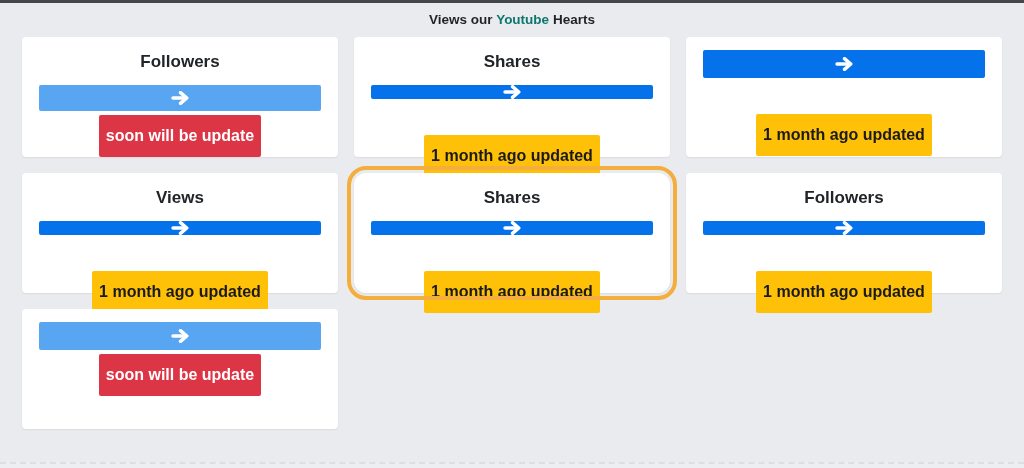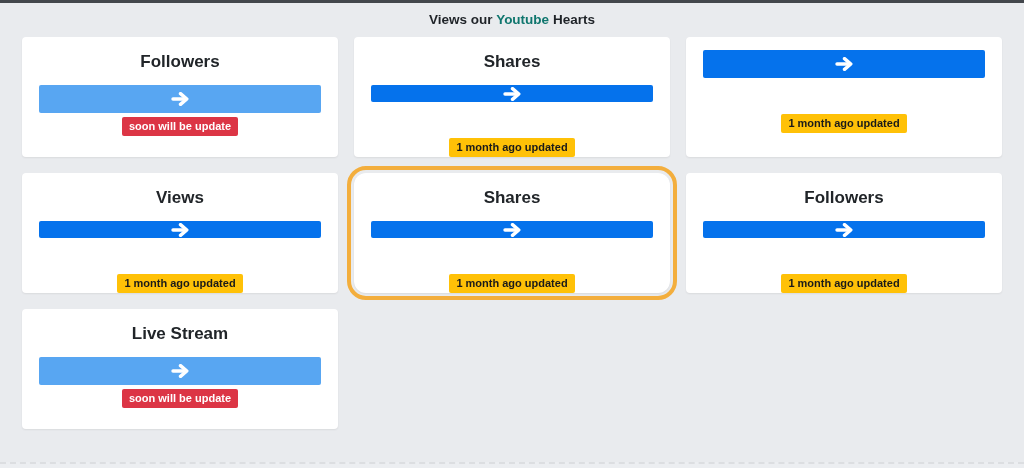--- a/index.html
+++ b/index.html
@@ -60,23 +60,23 @@
     cursor: pointer;
     display: flex;
     align-items: center;
     justify-content: center;
   }
   .go-btn.dark  { background: #0572ec; }
   .go-btn.light { background: #58a6f2; }
   .arrow { display: flex; align-items: center; }
   .badge {
     margin-top: 4px;
-    font-size: 11px;
+    font-size: 16px;
     font-weight: 700;
-    padding: 2px 7px;
+    padding: 10px 7px;
     border-radius: 2px;
     line-height: 1.35;
   }
   .badge.yellow { background: #ffc107; color: #1a1a1a; margin-top: 36px; }
   .badge.red    { background: #dc3545; color: #ffffff; }
   .footer-rule {
     position: absolute;
     left: 0; right: 0;
     bottom: 0;
     height: 6px;
@@ -168,21 +168,20 @@
         <svg width="19" height="14" viewBox="0 0 19 14">
             <path d="M2 7h11" stroke="#fff" stroke-width="3.4" stroke-linecap="round" fill="none"></path>
             <path d="M9.5 1.6 L15.8 7 L9.5 12.4" stroke="#fff" stroke-width="3.4" fill="none" stroke-linecap="round" stroke-linejoin="round"></path>
           </svg>
       </span>
     </button>
     <span class="badge yellow">1 month ago updated</span>
   </article>
 
   <article class="card">
-    <h2 class="card-title">Live Stream</h2>
     <button class="go-btn light">
       <span class="arrow">
         <svg width="19" height="14" viewBox="0 0 19 14">
             <path d="M2 7h11" stroke="#fff" stroke-width="3.4" stroke-linecap="round" fill="none"></path>
             <path d="M9.5 1.6 L15.8 7 L9.5 12.4" stroke="#fff" stroke-width="3.4" fill="none" stroke-linecap="round" stroke-linejoin="round"></path>
           </svg>
       </span>
     </button>
     <span class="badge red">soon will be update</span>
   </article>

